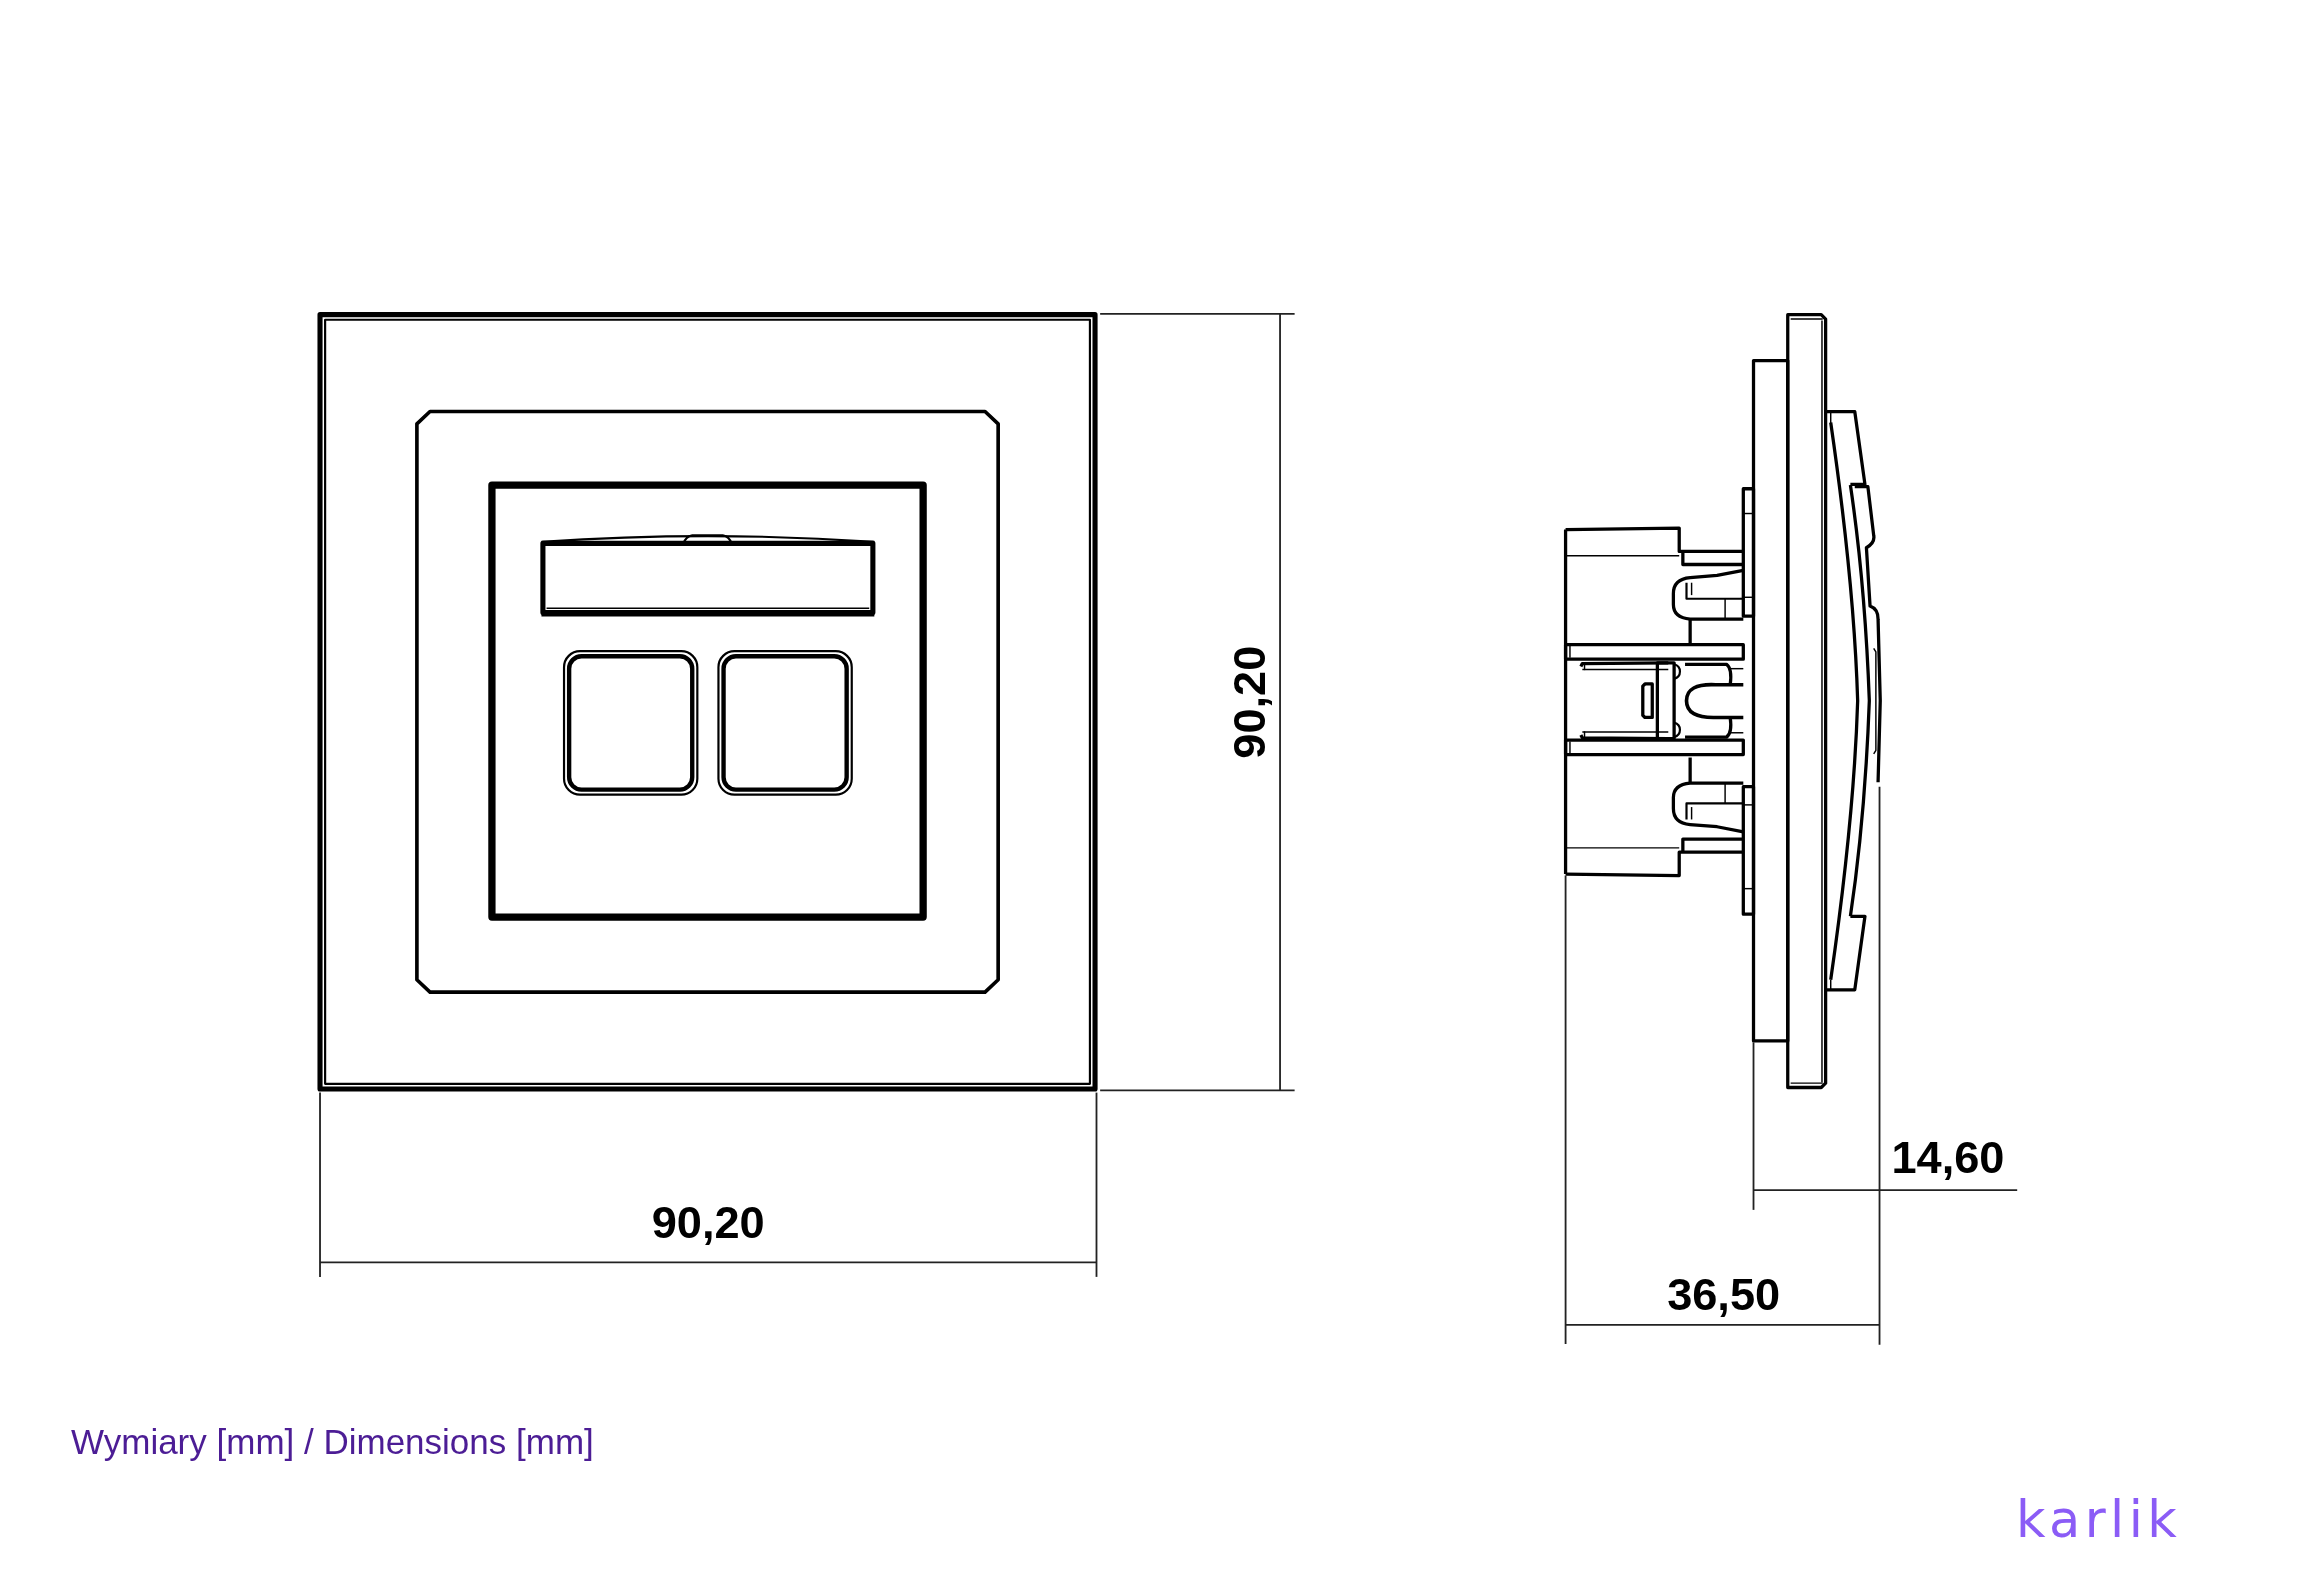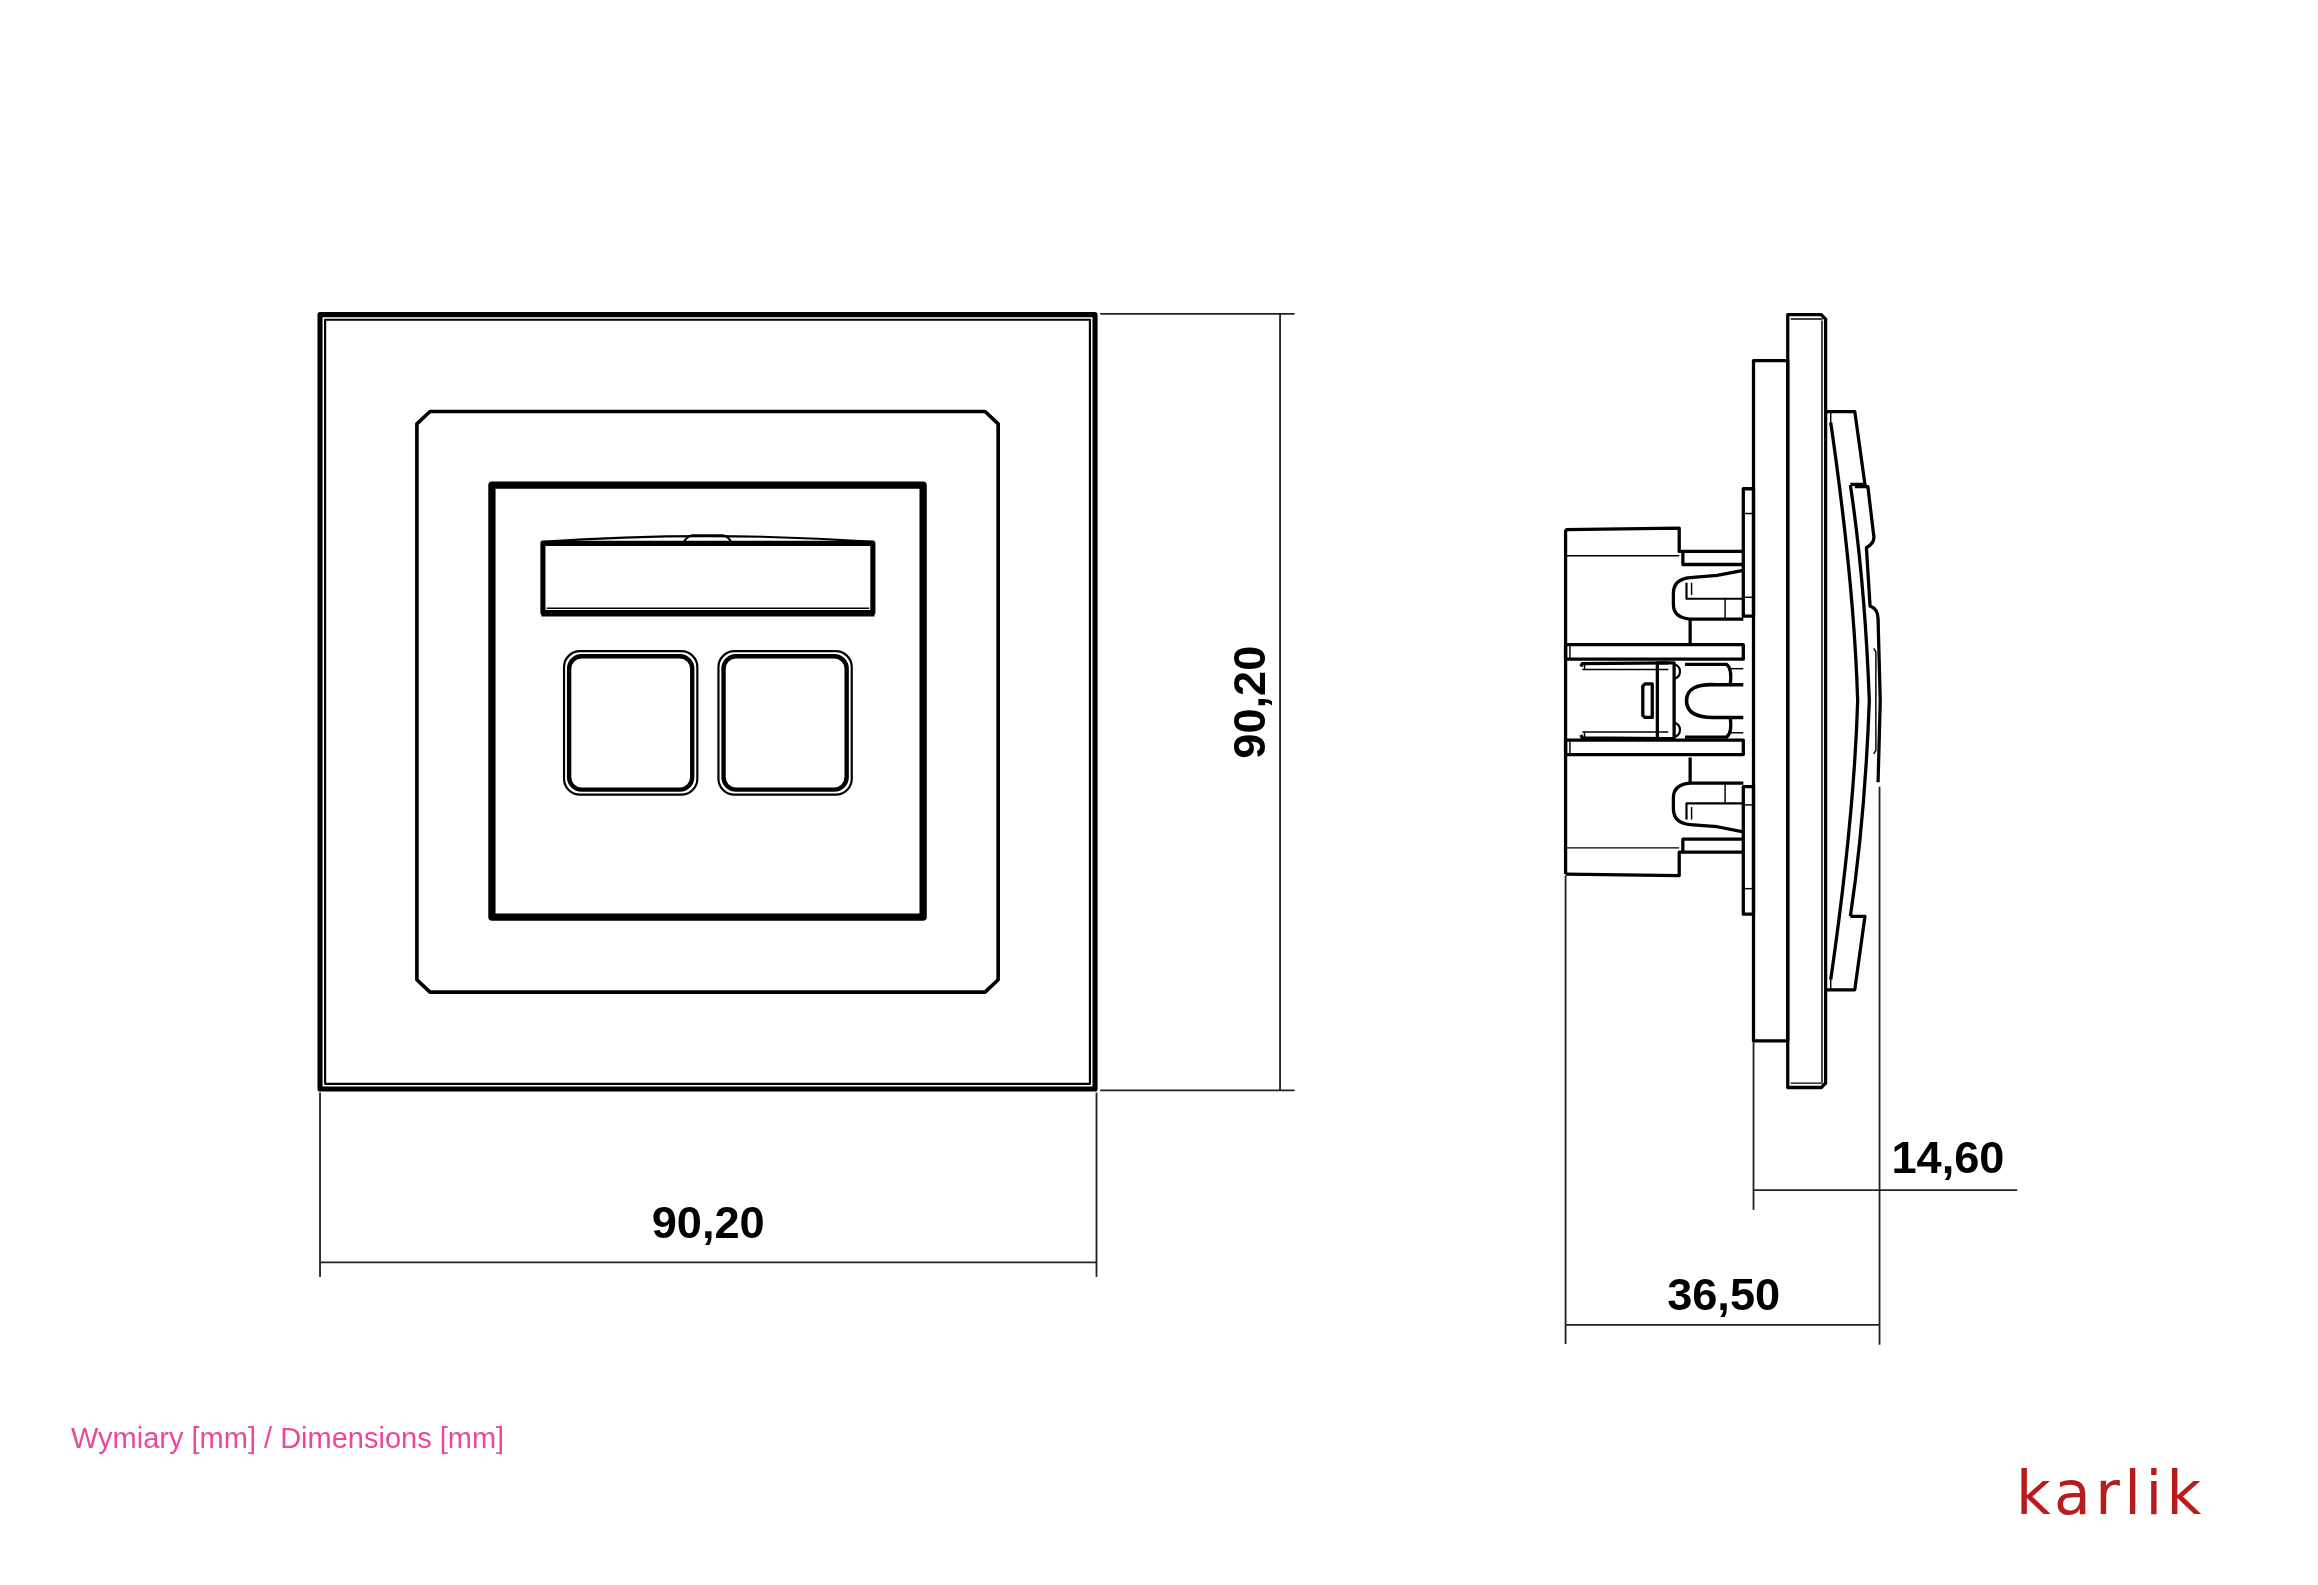--- a/index.html
+++ b/index.html
@@ -1,20 +1,20 @@
 <!DOCTYPE html>
 <html style="font-size:11.7px"><head>
 <meta charset="utf-8">
 <style>
   html, body { margin: 0; padding: 0; background: #ffffff; }
   body { width: 2319px; height: 1585px; position: relative; overflow: hidden; font-family: "Liberation Sans", sans-serif; }
   #drawing { position: absolute; left: 0; top: 0; width: 2319px; height: 1585px; }
   .dim-label { font-family: "Liberation Sans", sans-serif; font-weight: bold; font-size: 62px; fill: #000; }
-  .footer-caption { position: absolute; left: 71px; top: 1422px; font-family: "Liberation Sans", sans-serif; font-size: 29px; color: #ec4899; white-space: nowrap; text-align: center; }
-  .brand-logo { position: absolute; left: 2016px; top: 1458px; font-family: "DejaVu Sans", sans-serif; font-size: 60px; letter-spacing: 4.4px; color: #b91c1c; font-weight: normal; }
+  .footer-caption { position: absolute; left: 71px; top: 1422px; font-family: "Liberation Sans", sans-serif; font-size: 35px; color: #4c1d95; white-space: nowrap; text-align: center; }
+  .brand-logo { position: absolute; left: 2016px; top: 1490px; font-family: "DejaVu Sans", sans-serif; font-size: 51px; letter-spacing: 4.4px; color: #8b5cf6; font-weight: normal; }
 </style>
 </head>
 <body>
 
 <svg id="drawing" viewBox="0 0 3183 2176" xmlns="http://www.w3.org/2000/svg">
 
   <g fill="none" stroke="#000" stroke-linejoin="round">
 
     <rect x="439" y="432" width="1064" height="1063" stroke-width="7"></rect>
     <rect x="446" y="439" width="1050" height="1049" stroke-width="3"></rect>

